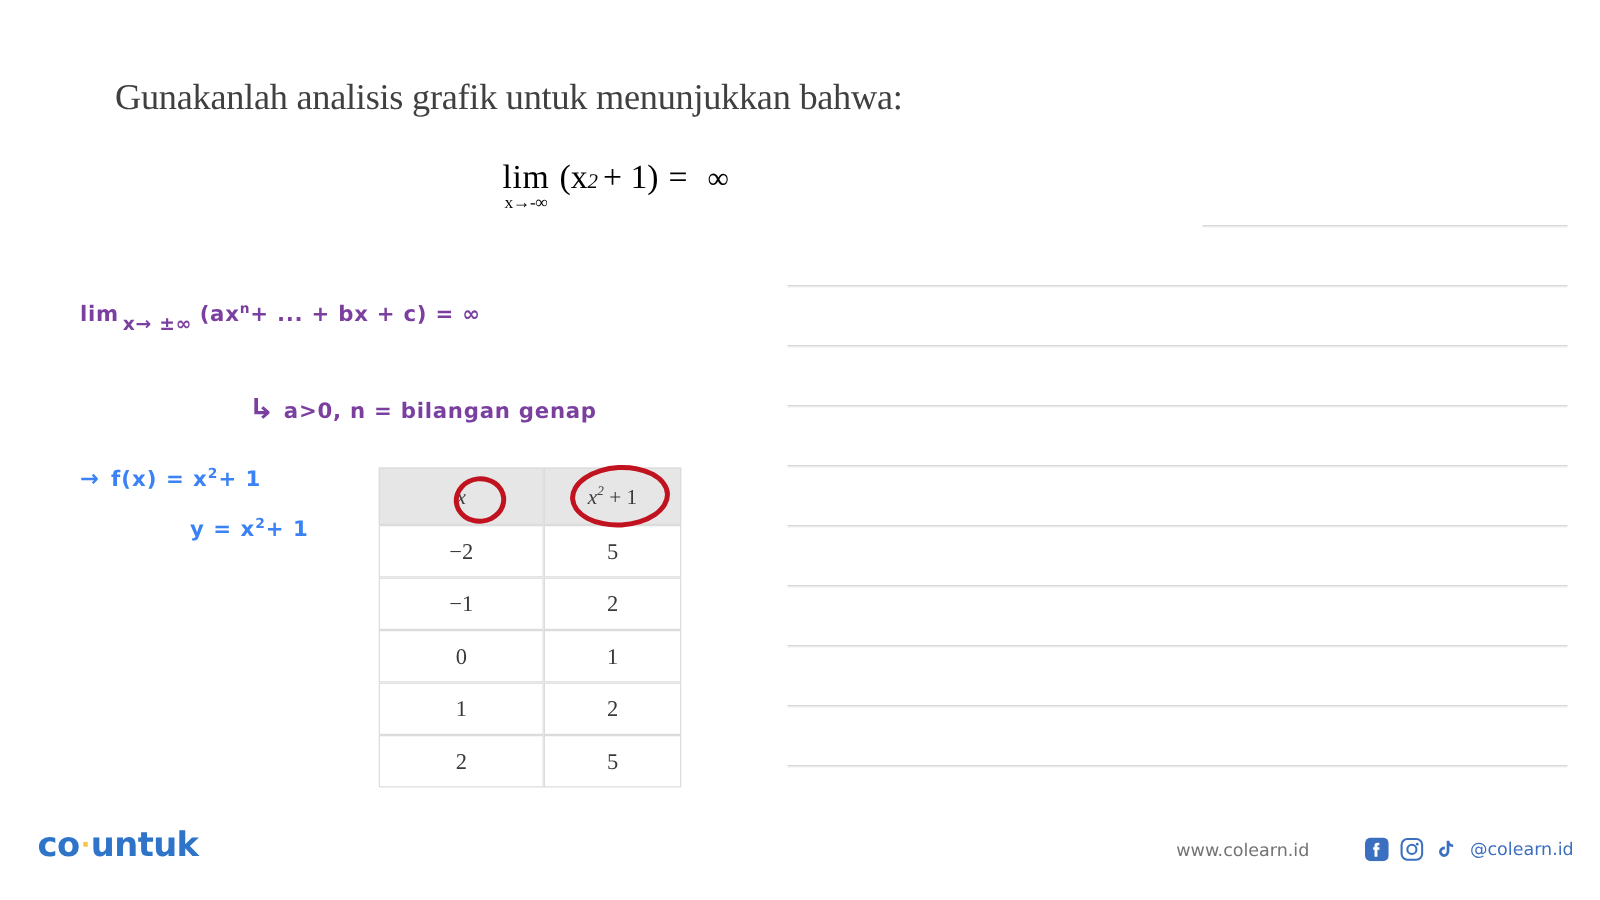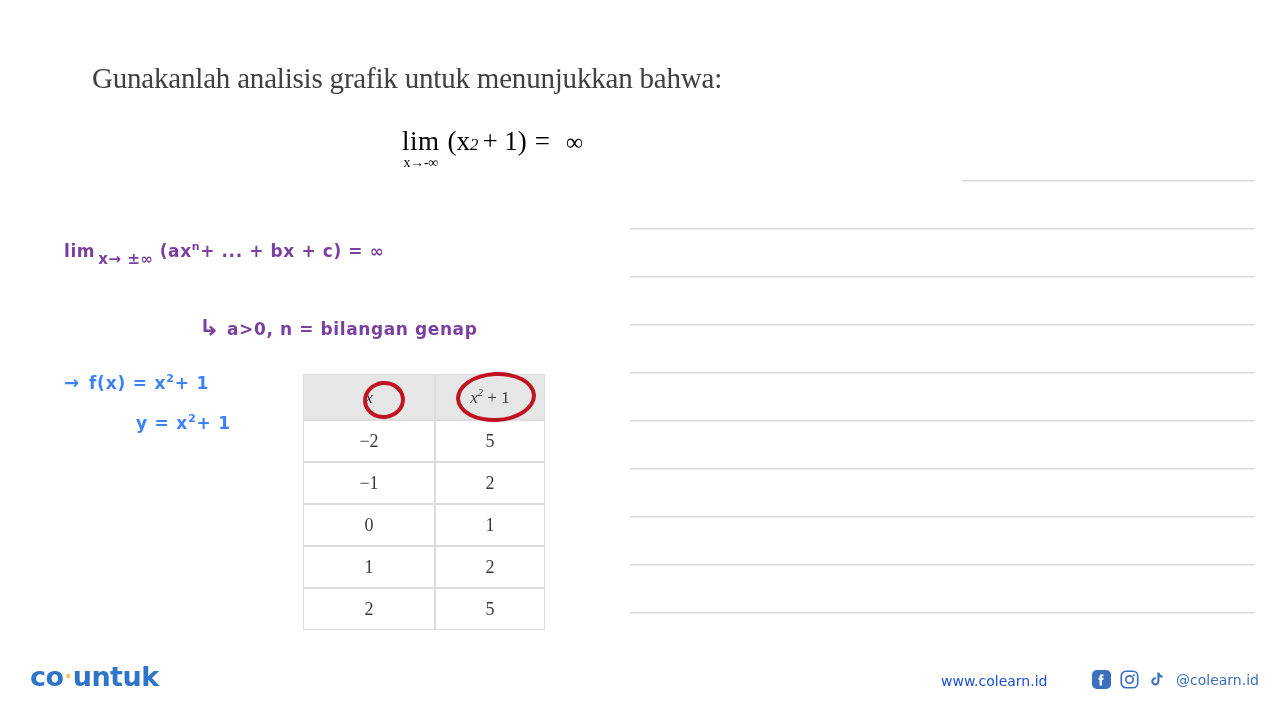--- a/index.html
+++ b/index.html
@@ -115,21 +115,21 @@
   .hand-black {
     position: absolute;
     font-family: "DejaVu Sans", sans-serif;
     font-weight: 600;
     color: #3b82f6;
     white-space: nowrap;
     letter-spacing: 0.8px;
     font-size: 17px;
   }
   #hand-fx { left: 64px; top: 372px; }
-  #hand-y  { left: 136px; top: 412px; }
+  #hand-y  { left: 152px; top: 412px; }
   .hand-black .sup2 { font-size: 11px; vertical-align: super; }
   #hand-fx .arrow { margin-right: 9px; font-size: 18px; }
 
   
   #value-table {
     position: absolute;
     left: 303px;
     top: 374px;
     width: 242px;
     border-collapse: separate;
@@ -203,21 +203,21 @@
     vertical-align: 3px;
     margin: 0 1px;
   }
 
   #footer-url {
     position: absolute;
     left: 941px;
     top: 673px;
     font-family: "DejaVu Sans", sans-serif;
     font-size: 14px;
-    color: #1d4ed8;
+    color: #737373;
     white-space: nowrap;
   }
   #social-group {
     position: absolute;
     left: 1092px;
     top: 670px;
     display: flex;
     align-items: center;
     gap: 9px;
     text-align: right;

